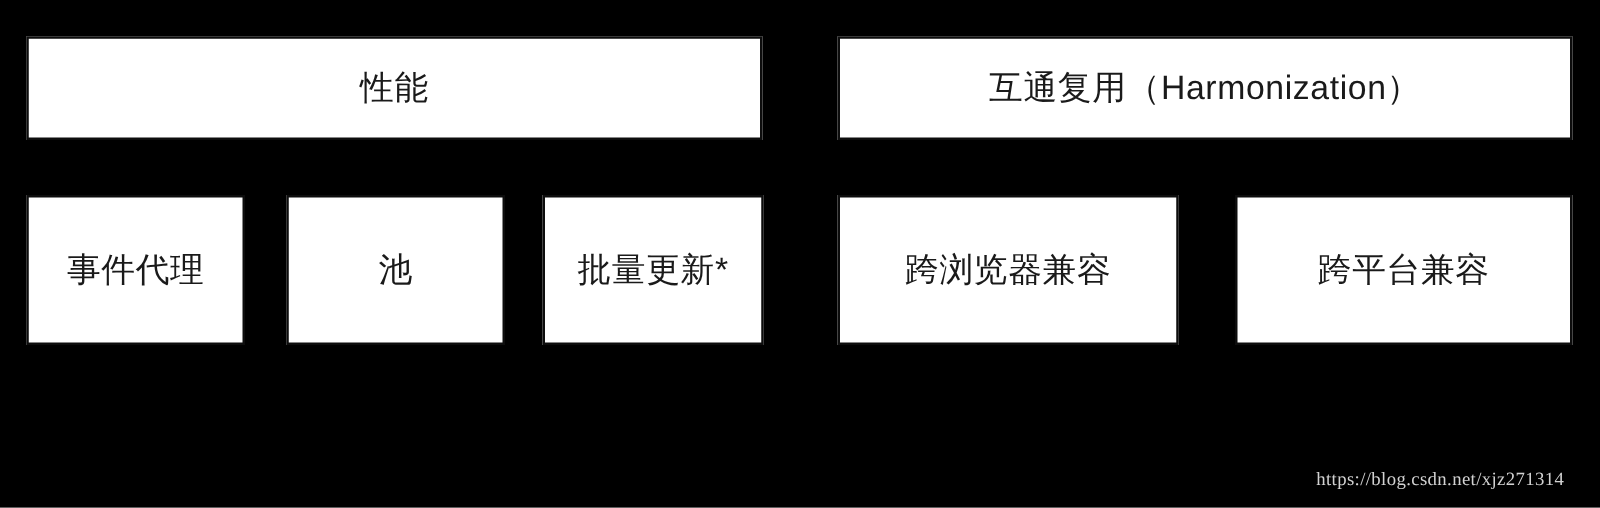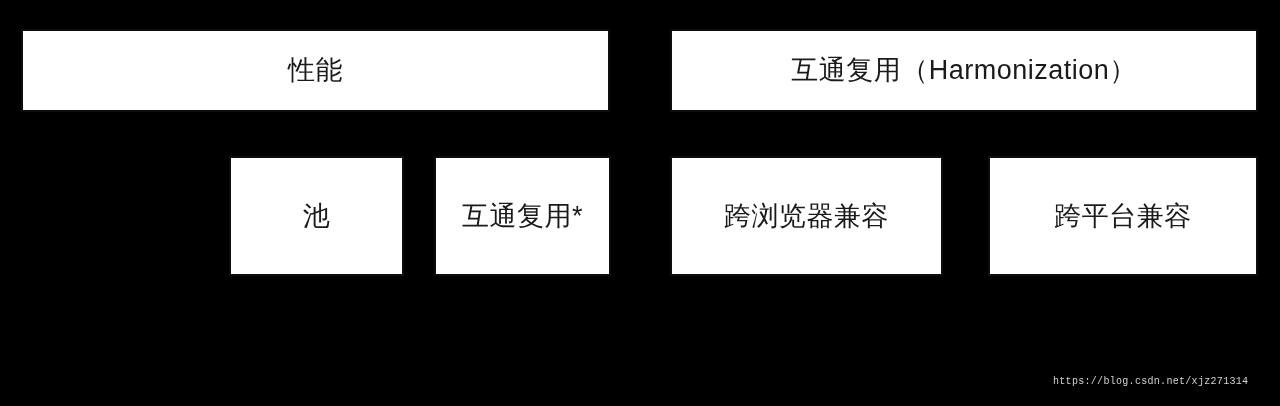--- a/index.html
+++ b/index.html
@@ -43,40 +43,41 @@
   
   .n-harmony     { left: 670px; top: 29px;  width: 588px; height: 83px; }
   .n-crossbrowser{ left: 670px; top: 156px; width: 273px; height: 120px; }
   .n-crossplat   { left: 988px; top: 156px; width: 270px; height: 120px; text-align: right; }
   .n-synthetic   { left: 670px; top: 319px; width: 588px; height: 66px; }
 
   .watermark {
     position: absolute;
     left: 1053px;
     top: 376px;
-    font-size: 10px;
+    font-size: 15px;
     color: #d2d2d2;
     letter-spacing: 0.3px;
     white-space: nowrap;
-    font-family: Liberation Mono, monospace;
+    font-family: Liberation Serif, serif;
     pointer-events: none;
     user-select: none;
   }
 </style>
 </head>
 <body>
 
 <div id="canvas">
 
   <div class="node n-perf">性能</div>
 
+  <div class="node n-delegation">事件代理</div>
 
   <div class="node n-pool">池</div>
 
-  <div class="node n-batch">互通复用*</div>
+  <div class="node n-batch">批量更新*</div>
 
   <div class="node n-crossbrowser">跨浏览器兼容</div>
 
   <div class="node n-harmony">互通复用（Harmonization）</div>
 
   <div class="node n-crossplat">跨平台兼容</div>
 
 
   <div class="watermark">https://blog.csdn.net/xjz271314</div>
 

